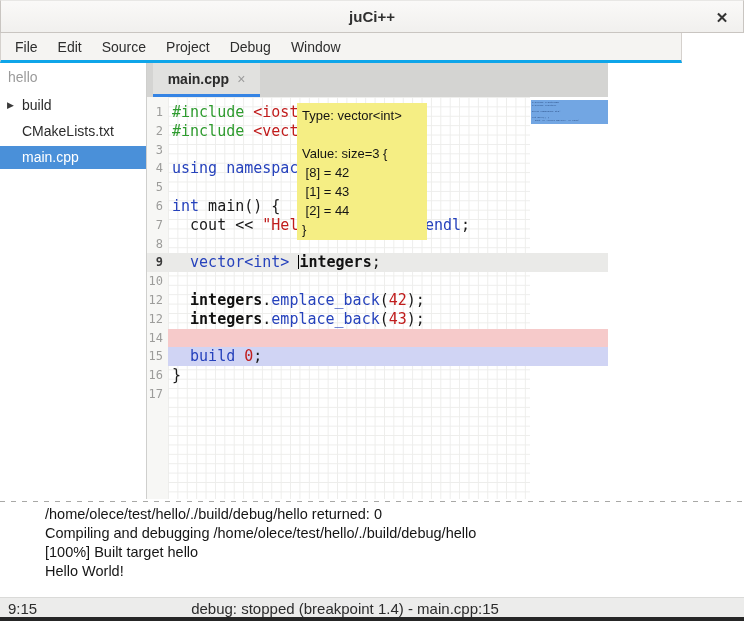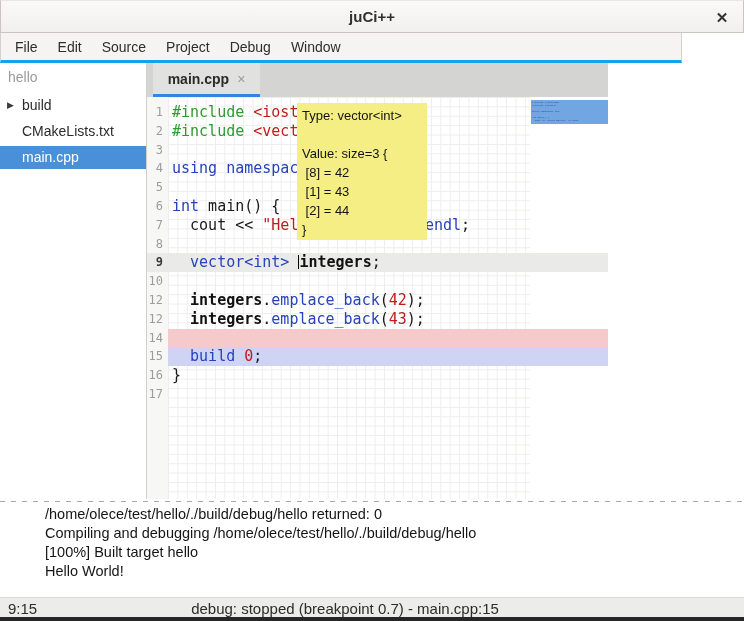--- a/index.html
+++ b/index.html
@@ -229,17 +229,17 @@
 
   <div class="terminal" id="terminal">
       <div>/home/olece/test/hello/./build/debug/hello returned: 0</div>
       <div>Compiling and debugging /home/olece/test/hello/./build/debug/hello</div>
       <div>[100%] Built target hello</div>
       <div>Hello World!</div>
     </div>
 
   <div class="statusbar">
     <span class="status-pos">9:15</span>
-    <span class="status-debug">debug: stopped (breakpoint 0.7) - main.cpp:15</span>
+    <span class="status-debug">debug: stopped (breakpoint 1.4) - main.cpp:15</span>
   </div>
 
   <div class="bottom-edge"></div>
 </div>
 
 </body></html>

